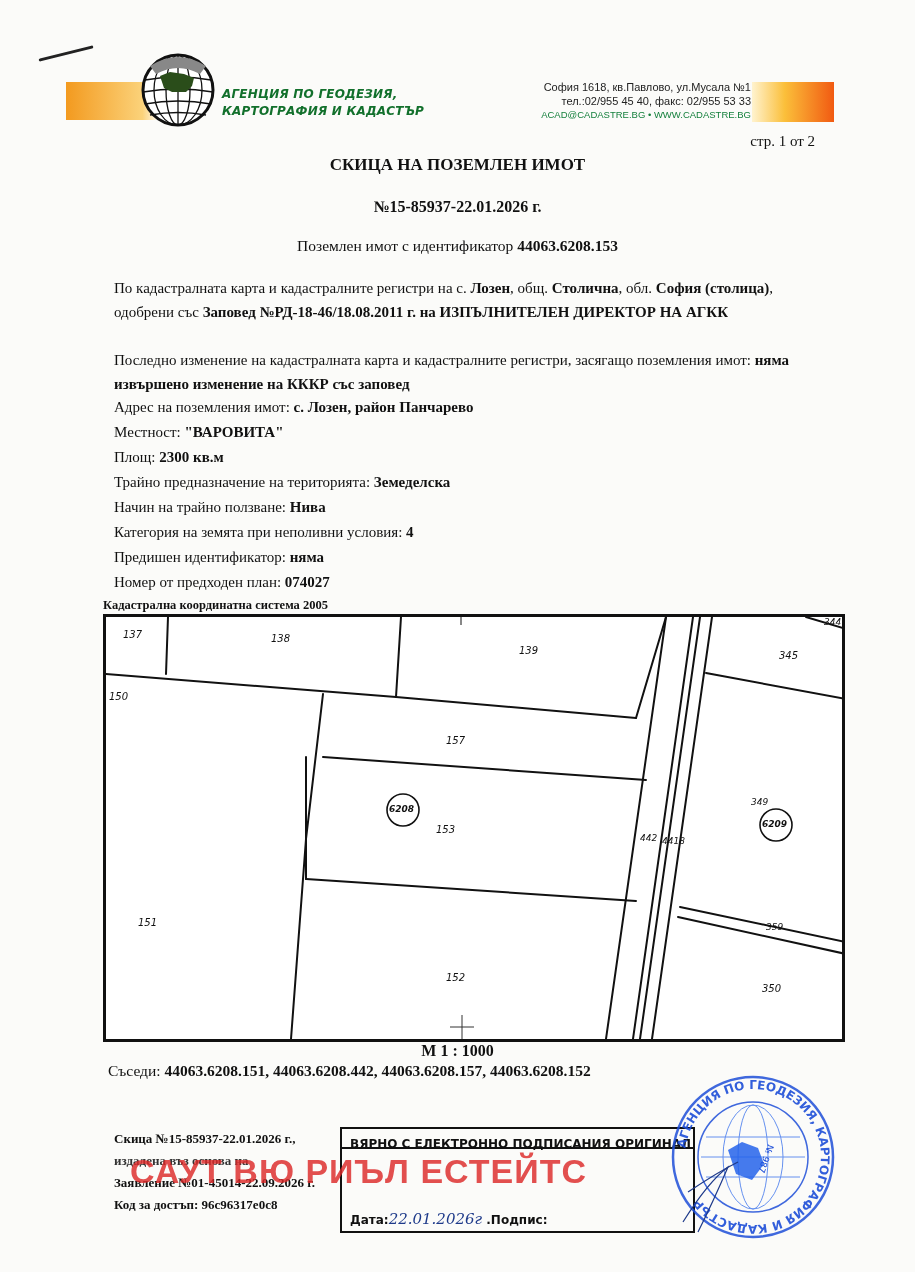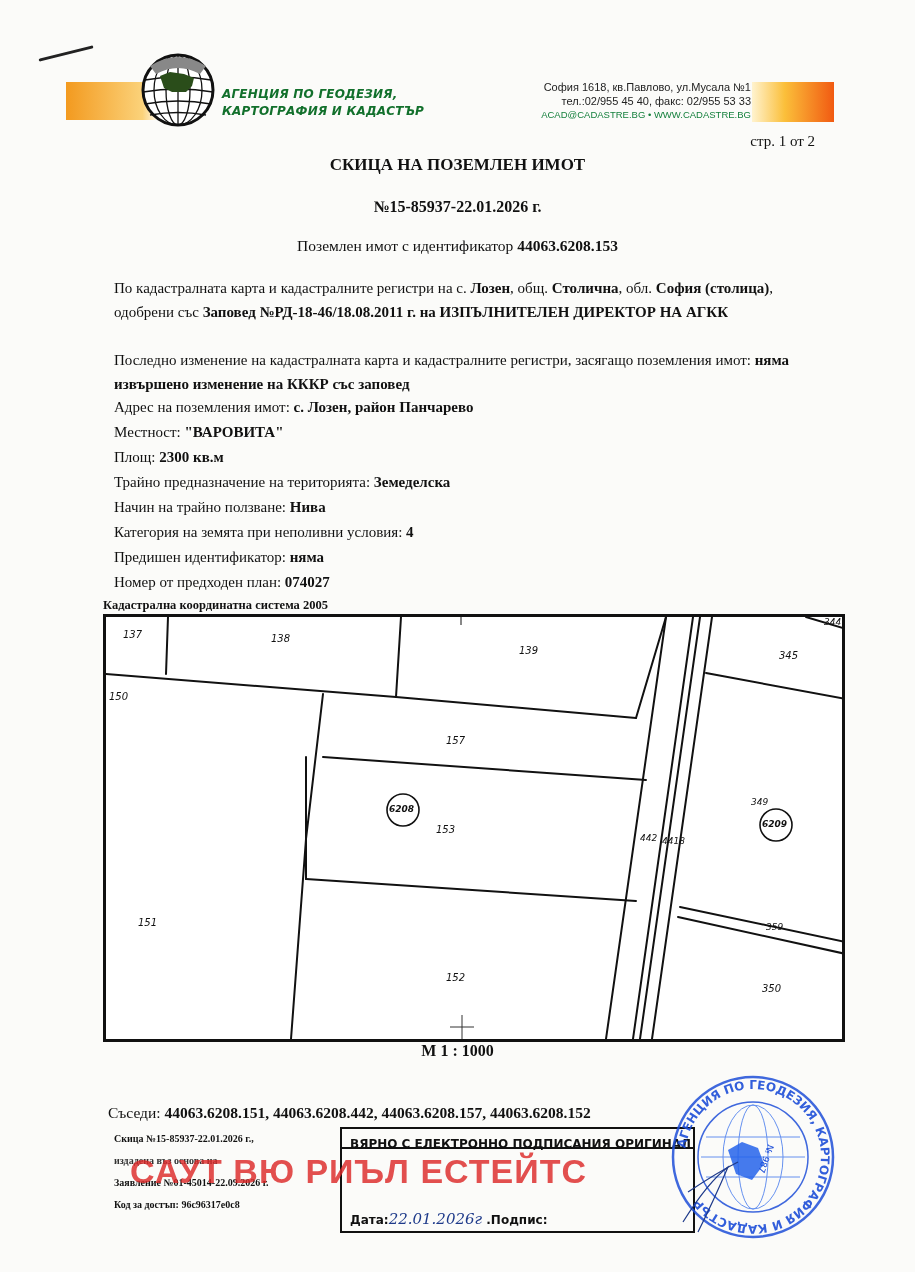--- a/index.html
+++ b/index.html
@@ -25,22 +25,22 @@
   .t2 { top: 198px; font-size: 16px; }
   .t3 { top: 237px; font-size: 15.5px; font-weight: normal; }
   .t3 b { font-weight: bold; }
   .body-text { left: 114px; width: 720px; font-size: 15px; line-height: 23.5px; }
   .b { font-weight: bold; }
   .field { left: 114px; font-size: 15px; }
   .coord-sys { left: 103px; top: 598px; font-size: 12.5px; font-weight: bold; }
   .map { left: 103px; top: 614px; width: 742px; height: 428px; border: 3px solid #111; background: #fff; box-sizing: border-box; }
   .map svg { position: absolute; left: 0; top: 0; }
   .scale { left: 0; width: 915px; text-align: center; top: 1042px; font-size: 16px; font-weight: bold; }
-  .neighbors { left: 108px; top: 1062px; font-size: 15.5px; margin-top: 42px; }
-  .footer-info { left: 114px; top: 1128px; font-size: 10px; line-height: 22px; font-weight: bold; }
+  .neighbors { left: 108px; top: 1062px; font-size: 15.5px; }
+  .footer-info { left: 114px; top: 1128px; font-size: 13px; line-height: 22px; font-weight: bold; }
   .footer-info .light { font-weight: bold; color: #333; }
   .watermark { left: 130px; top: 1152px; font-family: "Liberation Sans", sans-serif; font-size: 34px; font-weight: bold; color: rgba(220,40,40,0.82); letter-spacing: 1px; }
   .cert-box { left: 340px; top: 1127px; width: 355px; height: 106px; border: 2px solid #111; box-sizing: border-box; font-family: "DejaVu Sans", sans-serif; font-weight: bold; }
   .cert-row { position: absolute; left: 0; width: 100%; box-sizing: border-box; padding-left: 8px; }
   .cert-r1 { top: 0; height: 20px; line-height: 30px; font-size: 12px; border-bottom: 2px solid #111; }
   .cert-r2 { top: 32px; height: 45px; line-height: 44px; font-size: 12px; border-bottom: 2px solid #111; }
   .cert-r3 { top: 77px; height: 42px; line-height: 26px; font-size: 12px; }
   .hand { font-family: "DejaVu Serif", serif; font-style: italic; font-weight: normal; color: #1e3a8a; font-size: 15px; }
   .stamp { left: 668px; top: 1072px; width: 170px; height: 170px; }
 </style>

